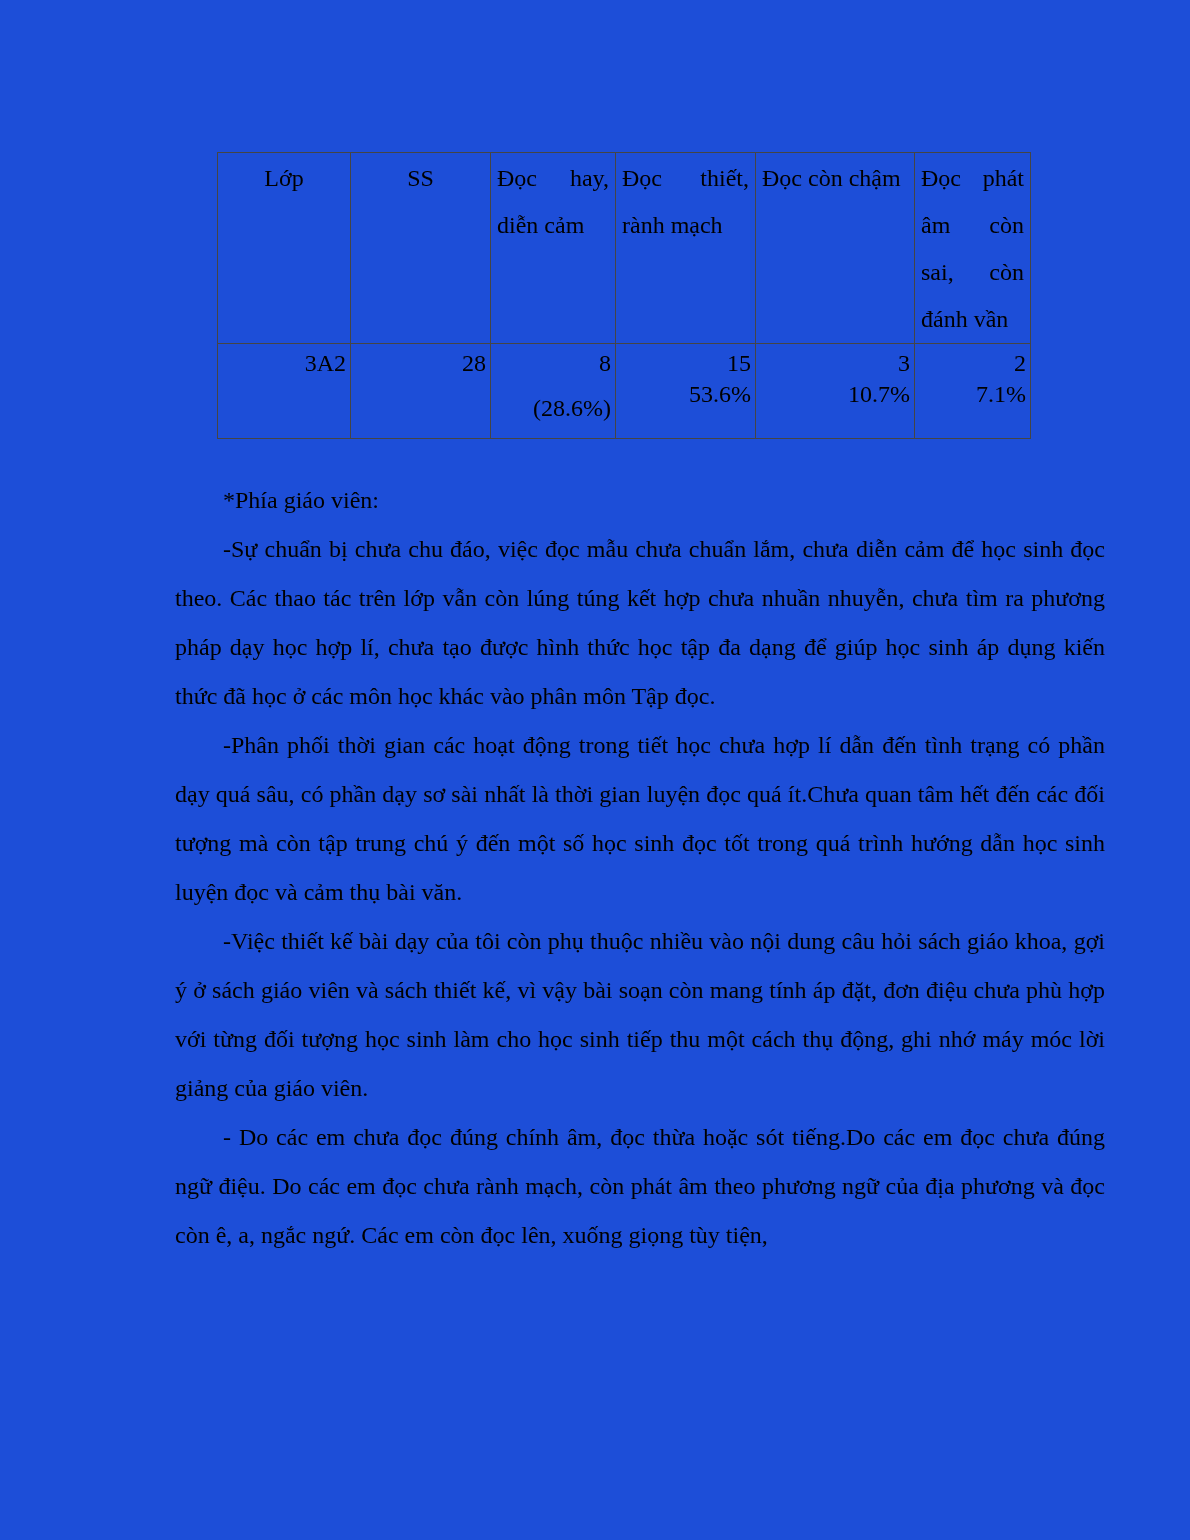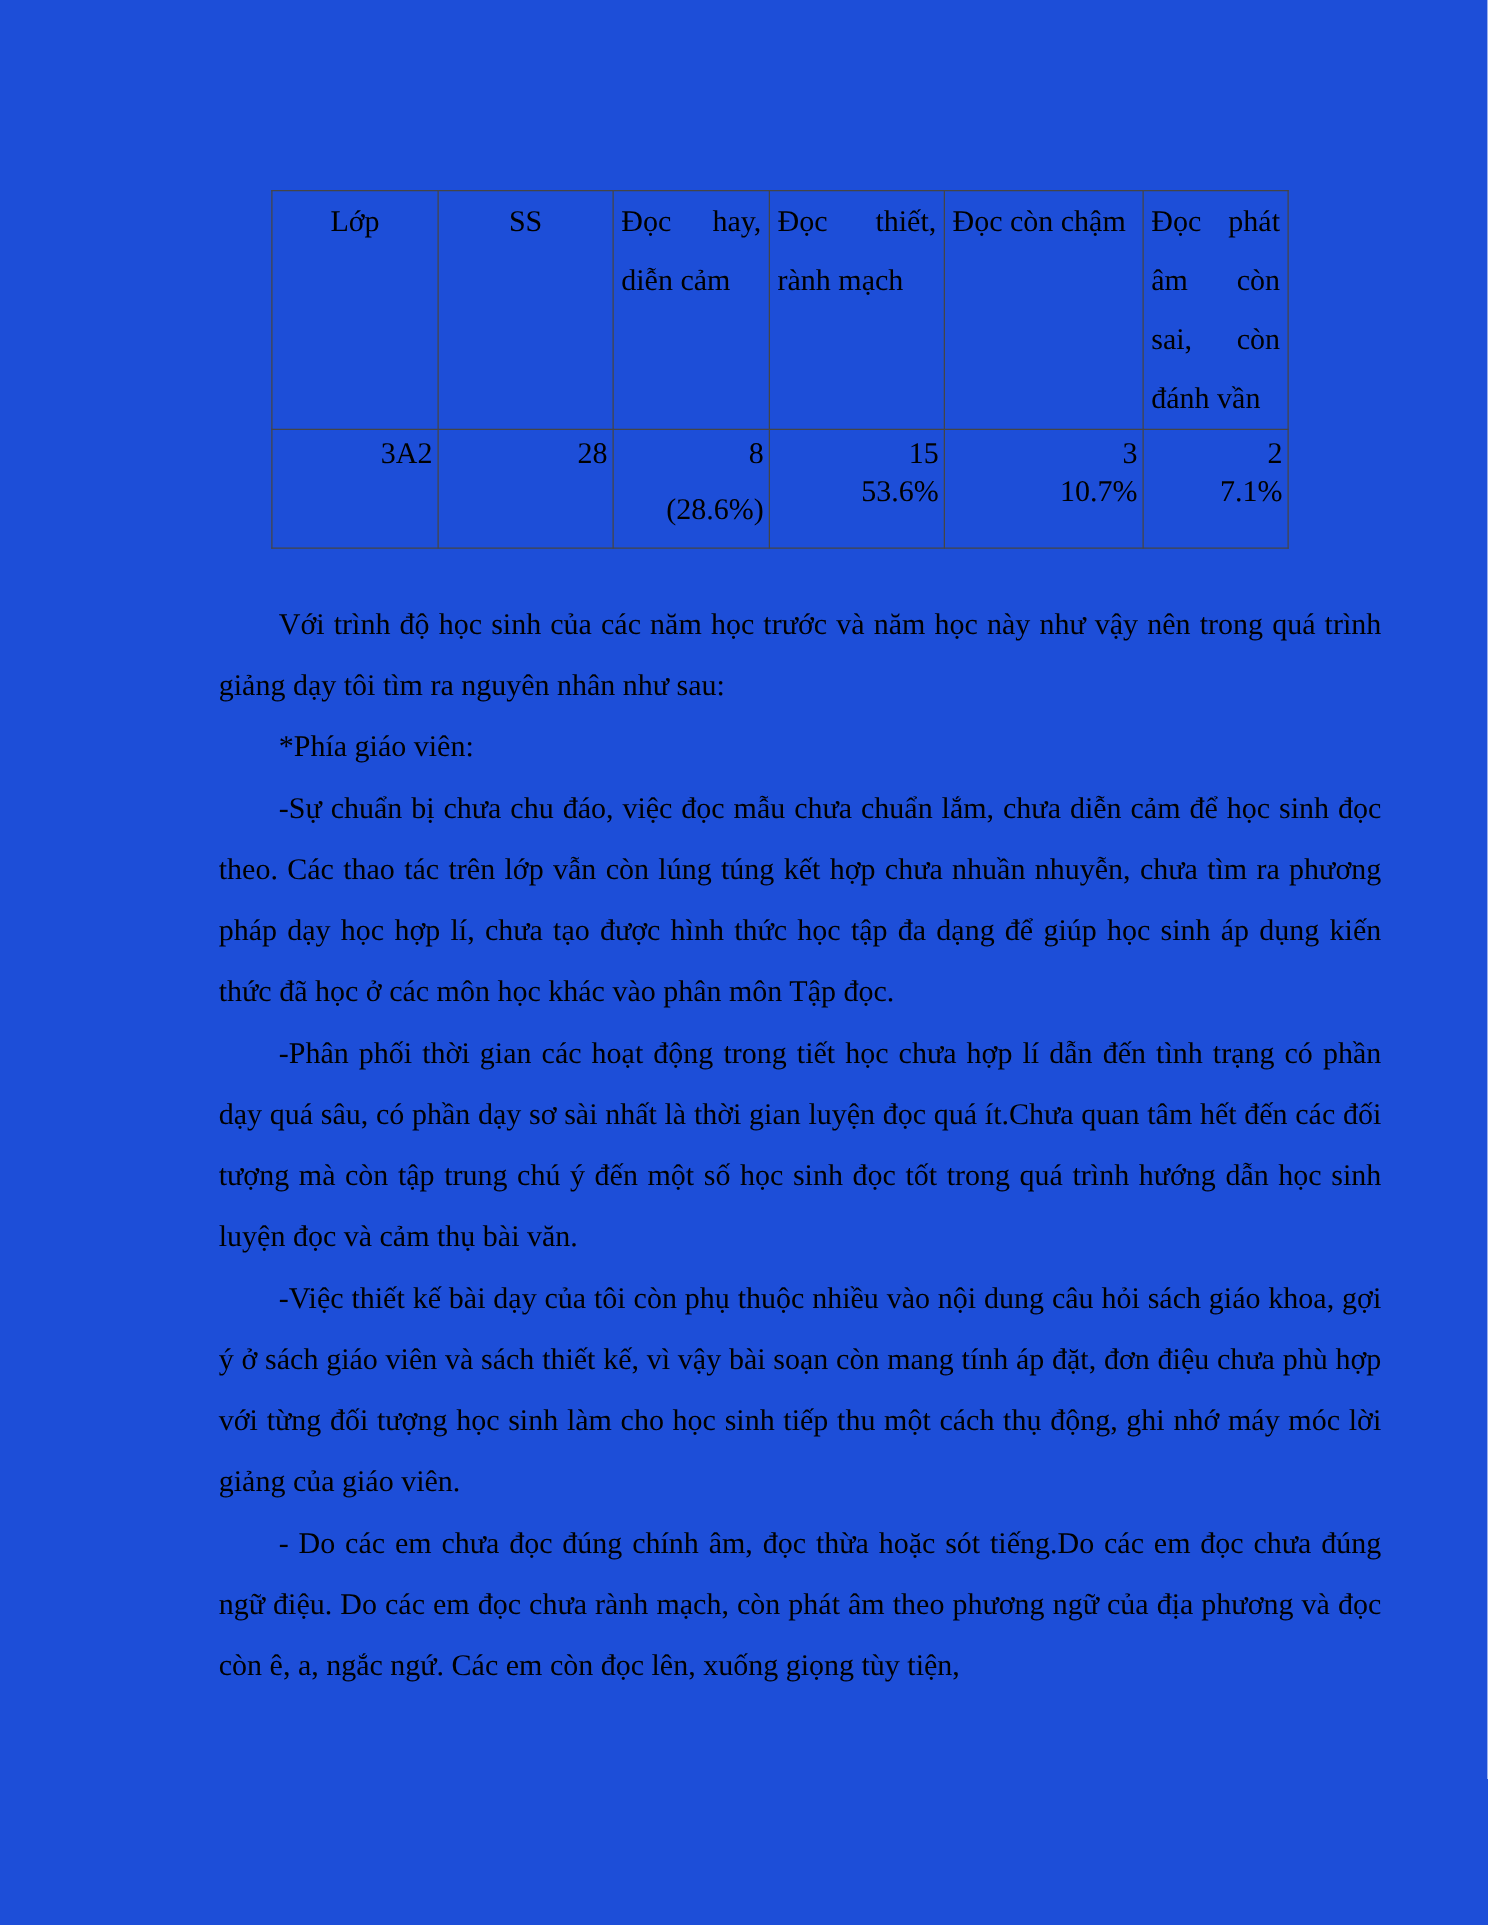--- a/index.html
+++ b/index.html
@@ -117,21 +117,20 @@
         </td>
         <td class="c6">
           <span class="cell-line l1">2</span>
           <span class="cell-line l2">7.1%</span>
         </td>
       </tr>
     </tbody>
   </table>
 
   <div class="text-block">
-    <p class="para">Với trình độ học sinh của các năm học trước và năm học này như vậy nên trong quá trình giảng dạy tôi tìm ra nguyên nhân như sau:</p>
     <p class="para">*Phía giáo viên:</p>
     <p class="para">-Sự chuẩn bị chưa chu đáo, việc đọc mẫu chưa chuẩn lắm, chưa diễn cảm để học sinh đọc theo. Các thao tác trên lớp vẫn còn lúng túng kết hợp chưa nhuần nhuyễn, chưa tìm ra phương pháp dạy học hợp lí, chưa tạo được hình thức học tập đa dạng để giúp học sinh áp dụng kiến thức đã học ở các môn học khác vào phân môn Tập đọc.</p>
     <p class="para">-Phân phối thời gian các hoạt động trong tiết học chưa hợp lí dẫn đến tình trạng có phần dạy quá sâu, có phần dạy sơ sài nhất là thời gian luyện đọc quá ít.Chưa quan tâm hết đến các đối tượng mà còn tập trung chú ý đến một số học sinh đọc tốt trong quá trình hướng dẫn học sinh luyện đọc và cảm thụ bài văn.</p>
     <p class="para">-Việc thiết kế bài dạy của tôi còn phụ thuộc nhiều vào nội dung câu hỏi sách giáo khoa, gợi ý ở sách giáo viên và sách thiết kế, vì vậy bài soạn còn mang tính áp đặt, đơn điệu chưa phù hợp với từng đối tượng học sinh làm cho học sinh tiếp thu một cách thụ động, ghi nhớ máy móc lời giảng của giáo viên.</p>
     <p class="para">- Do các em chưa đọc đúng chính âm, đọc thừa hoặc sót tiếng.Do các em đọc chưa đúng ngữ điệu. Do các em đọc chưa rành mạch, còn phát âm theo phương ngữ của địa phương và đọc còn ê, a, ngắc ngứ. Các em còn đọc lên, xuống giọng tùy tiện,</p>
   </div>
 
 </div>
 
 </body></html>

